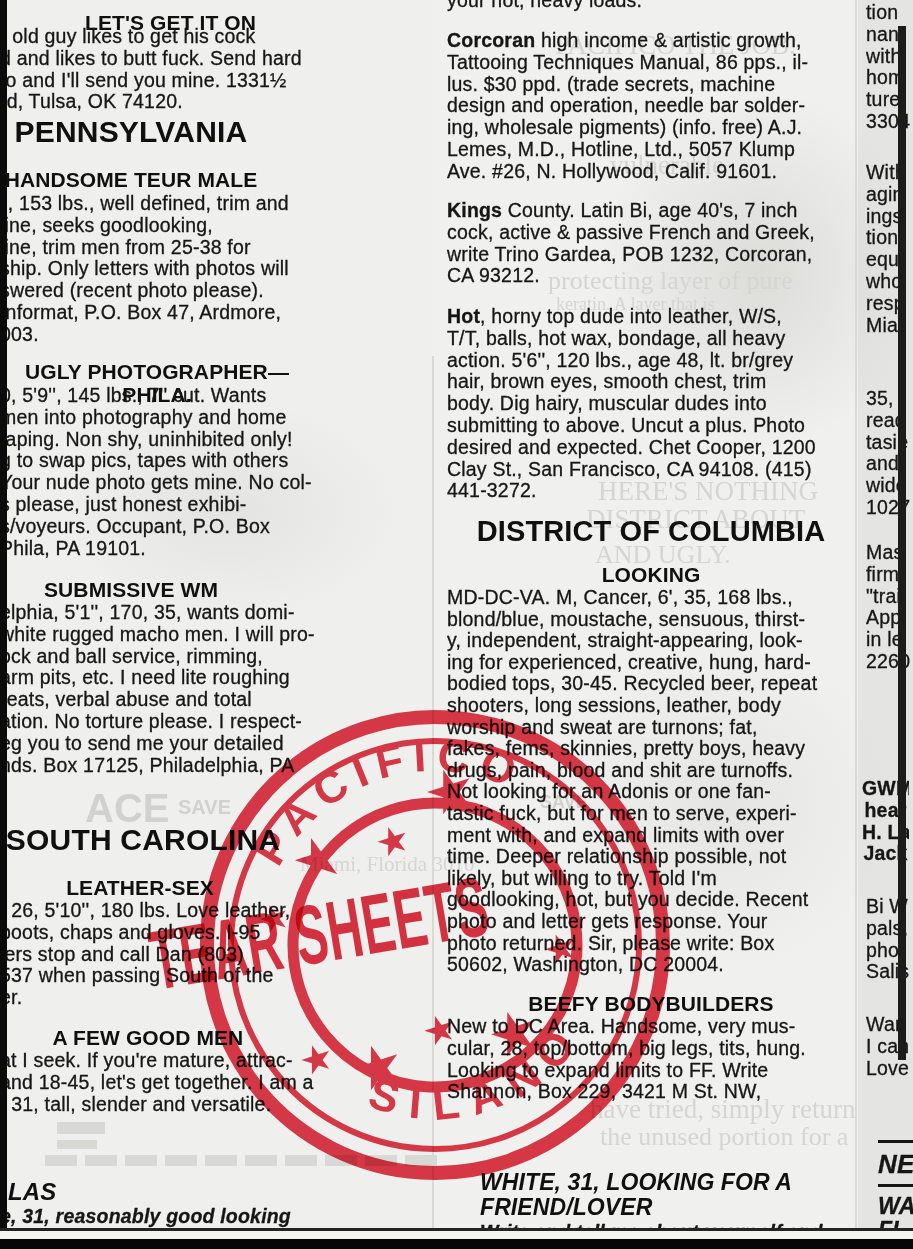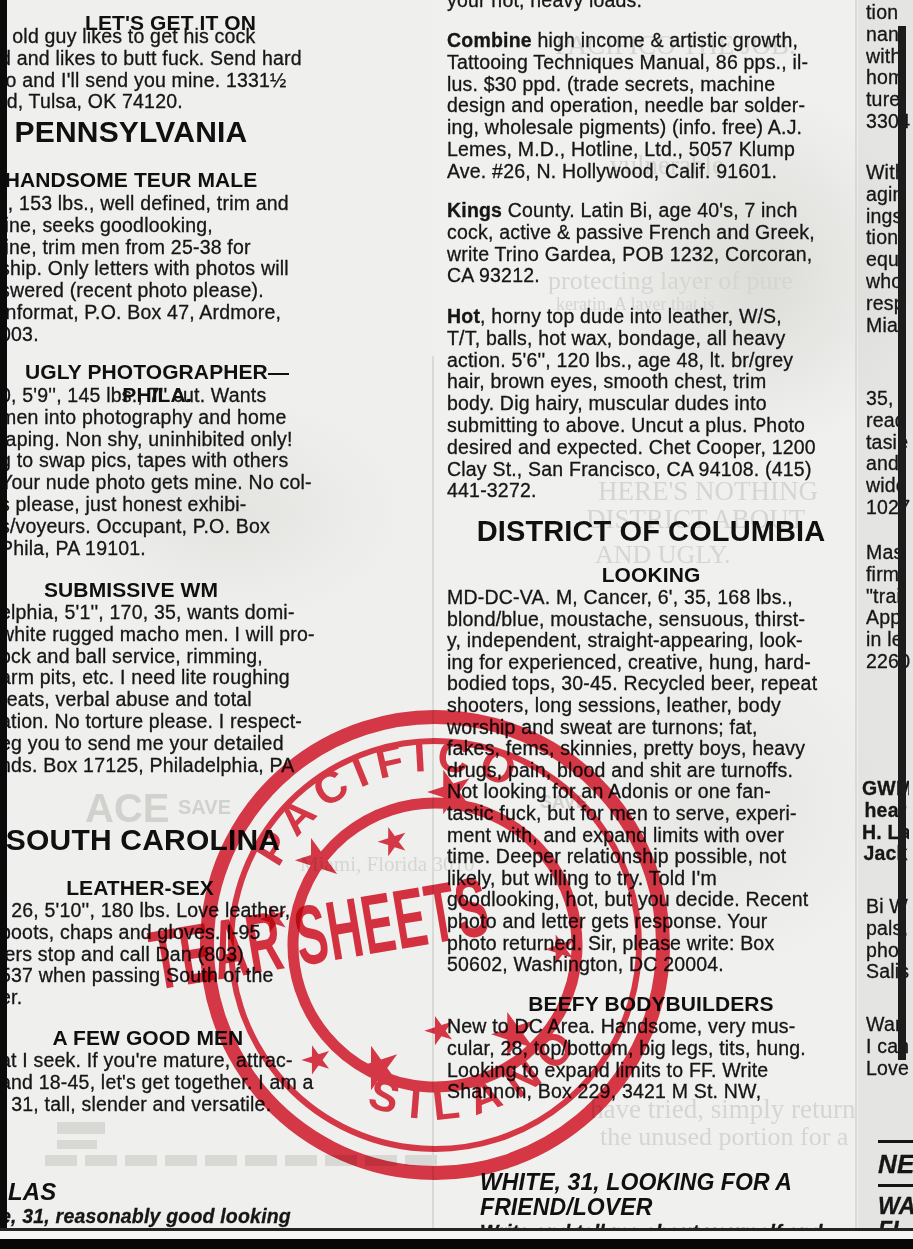--- a/index.html
+++ b/index.html
@@ -178,21 +178,21 @@
 <div class="blk" style="left:0;top:1050px;width:430px;">at I seek. If you're mature, attrac-
 and 18-45, let's get together. I am a
 , 31, tall, slender and versatile.</div>
 
 <div class="ttl it leftttl" style="left:0;top:1180px;width:200px;font-size:24px;margin-left:8px;">LAS</div>
 <div class="blk it b" style="left:0;top:1206px;width:430px;">e, 31, reasonably good looking
 s same for friend/lover. Write.</div>
 
 <div class="blk" style="left:447px;top:-10px;width:408px;">your hot, heavy loads.</div>
 
-<div class="blk" style="left:447px;top:30px;width:412px;"><span class="lead">Combine</span><span> high income &amp; artistic growth,
+<div class="blk" style="left:447px;top:30px;width:412px;"><span class="lead">Corcoran</span><span> high income &amp; artistic growth,
 Tattooing Techniques Manual, 86 pps., il-
 lus. $30 ppd. (trade secrets, machine
 design and operation, needle bar solder-
 ing, wholesale pigments) (info. free) A.J.
 Lemes, M.D., Hotline, Ltd., 5057 Klump
 Ave. #26, N. Hollywood, Calif. 91601.</span></div>
 
 <div class="blk" style="left:447px;top:200px;width:412px;"><span class="lead">Kings</span><span> County. Latin Bi, age 40's, 7 inch
 cock, active &amp; passive French and Greek,
 write Trino Gardea, POB 1232, Corcoran,

